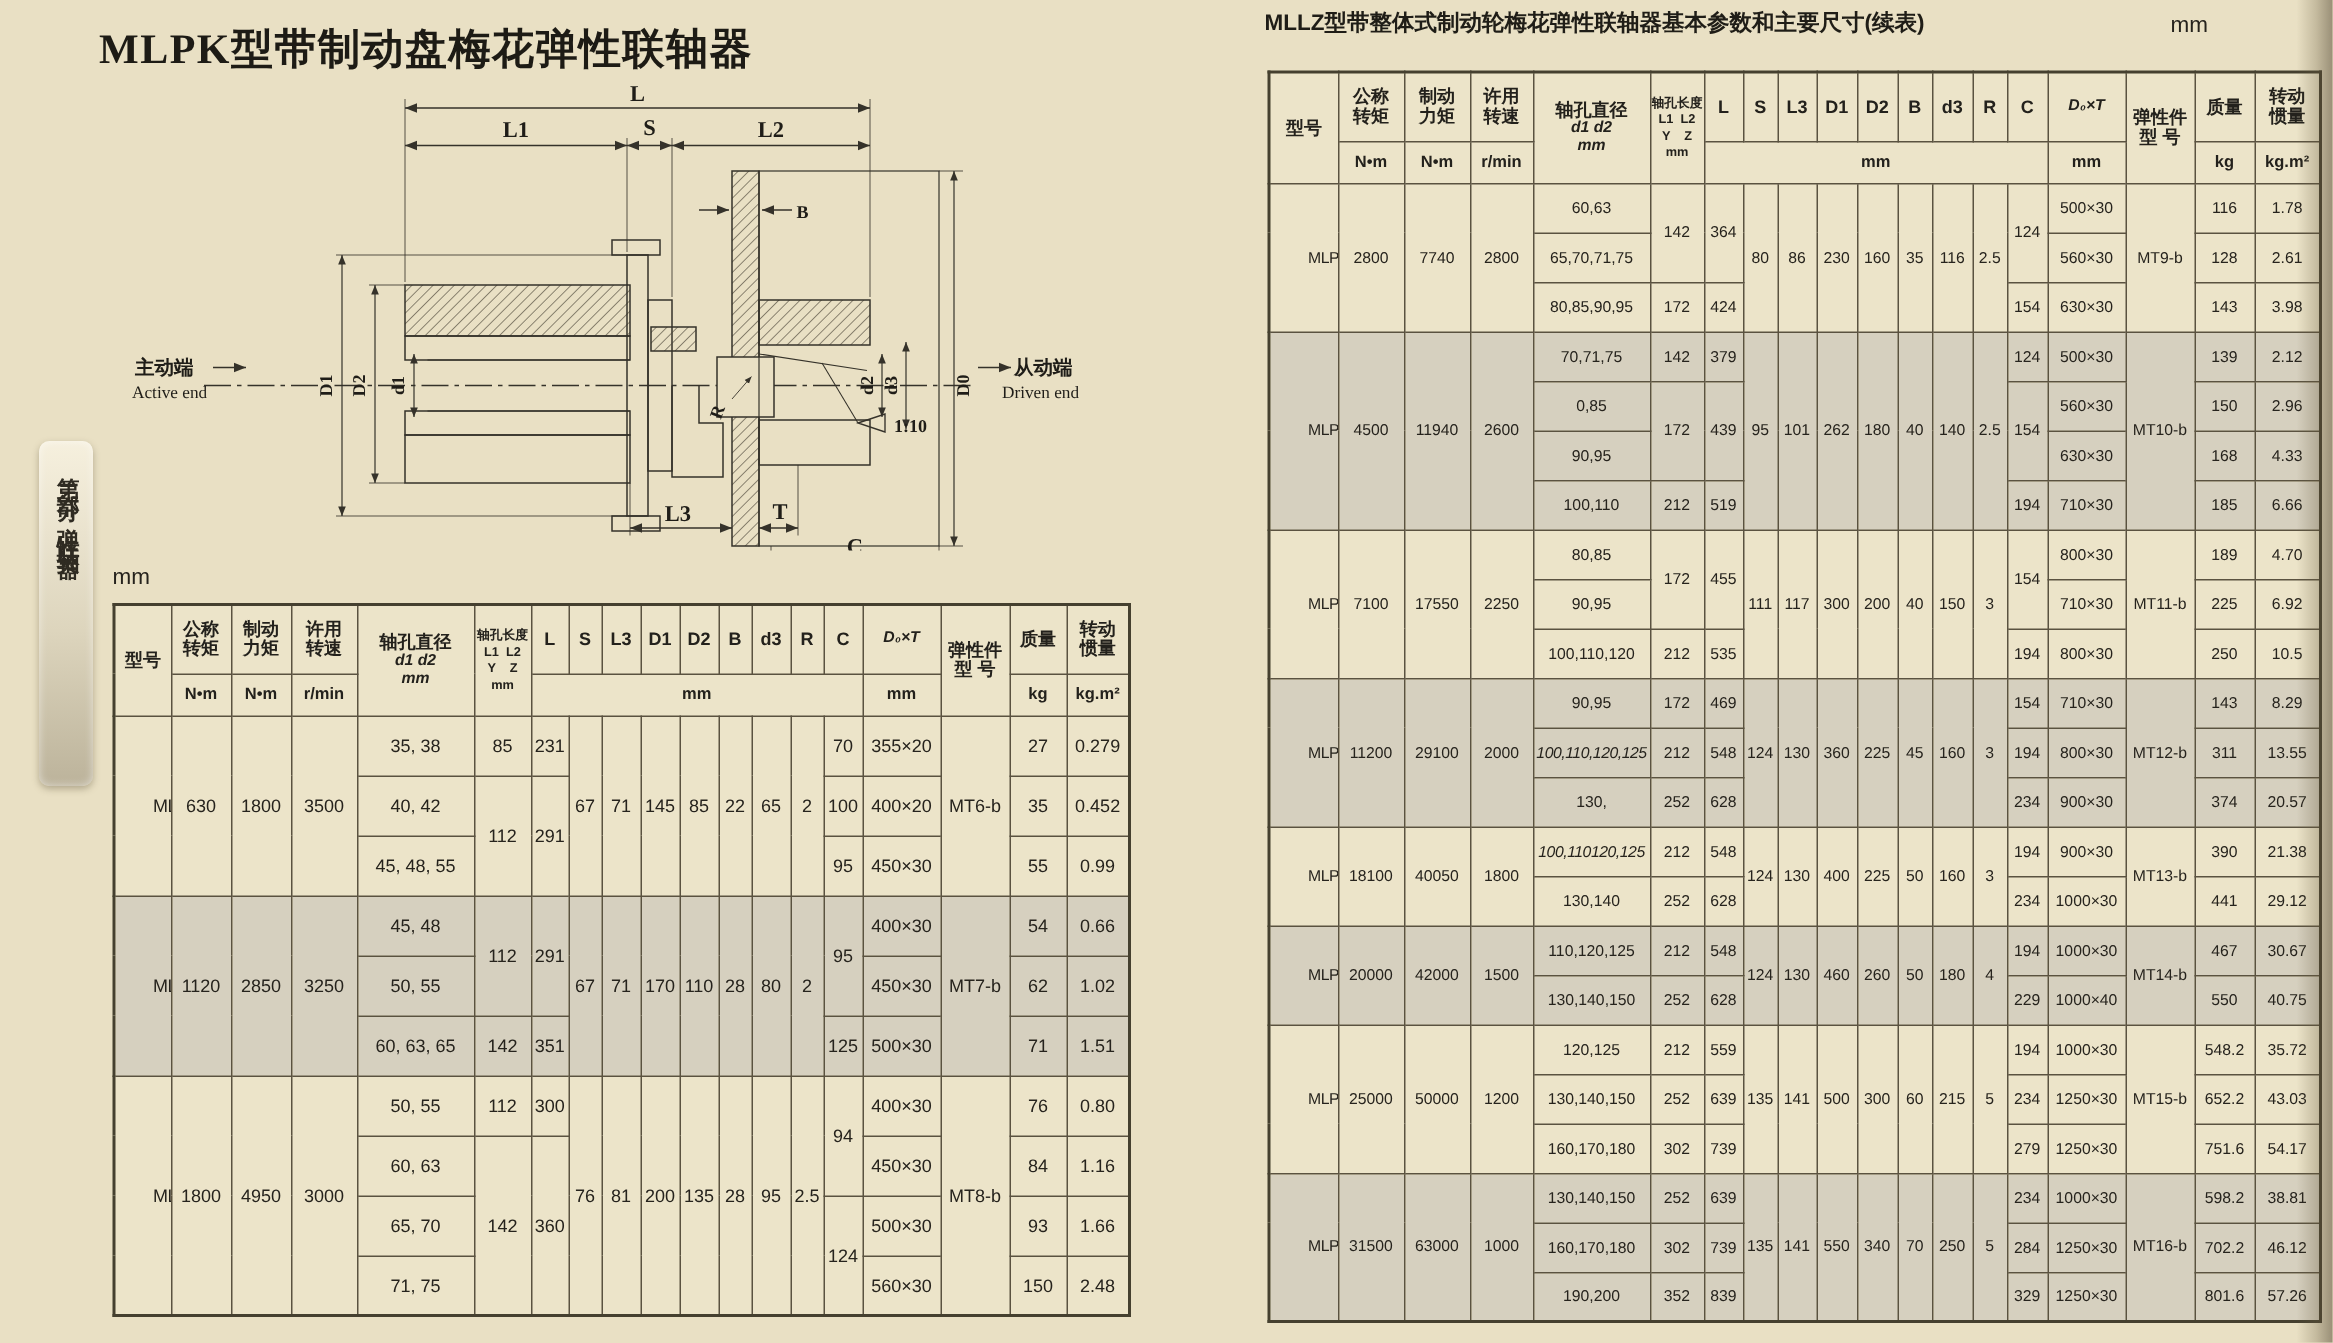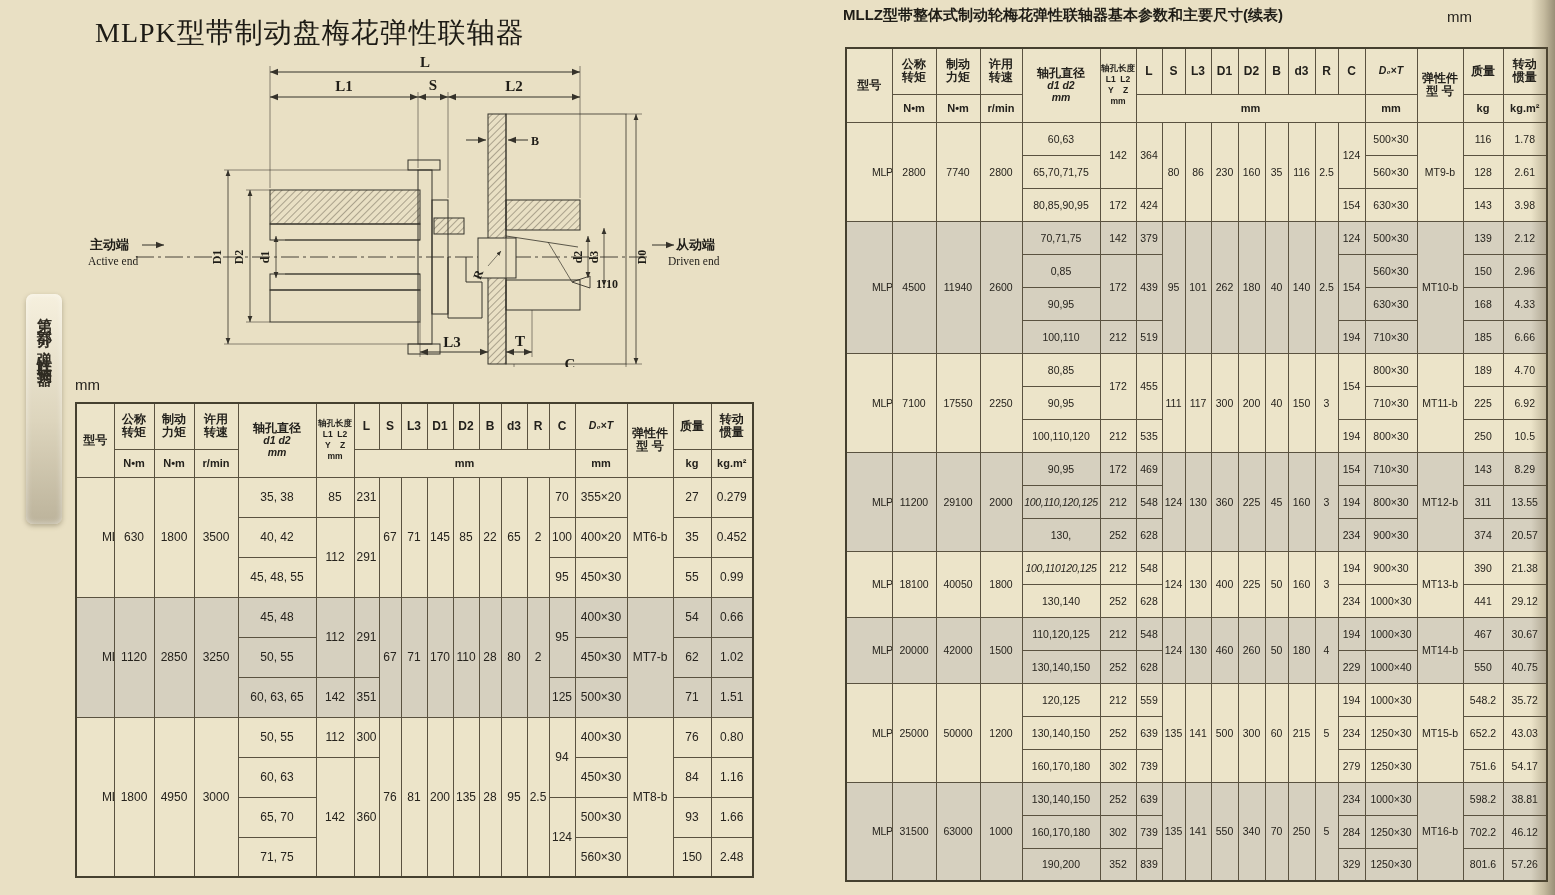--- a/index.html
+++ b/index.html
@@ -4,23 +4,22 @@
 <style>
   html,body{margin:0;padding:0;}
   body{
     width:1555px;height:895px;position:relative;overflow:hidden;
     background:#e9e0c4;
     font-family:"Liberation Sans","DejaVu Sans",sans-serif;
     color:#26231d;
   }
   .title-main{
     position:absolute;left:66px;top:14px;
-    font-size:28px;font-weight:normal;color:#1d1b15;letter-spacing:1px;
+    font-size:28px;font-weight:bold;color:#1d1b15;letter-spacing:1px;
     font-family:"Liberation Serif","DejaVu Serif",serif;
-    margin-left:29px;
   }
   .caption-row{position:absolute;display:flex;justify-content:space-between;align-items:flex-end;}
   .cap{font-weight:bold;color:#1f1d17;}
   .caption-left{left:75px;top:376px;width:673px;}
   .caption-left .cap{font-size:14px;}
   .caption-left .unit{font-size:15px;margin-right:14px;}
   .caption-right{left:843px;top:6px;width:687px;}
   .caption-right .cap{font-size:15px;}
   .caption-right .unit{font-size:15px;margin-right:58px;}
 

